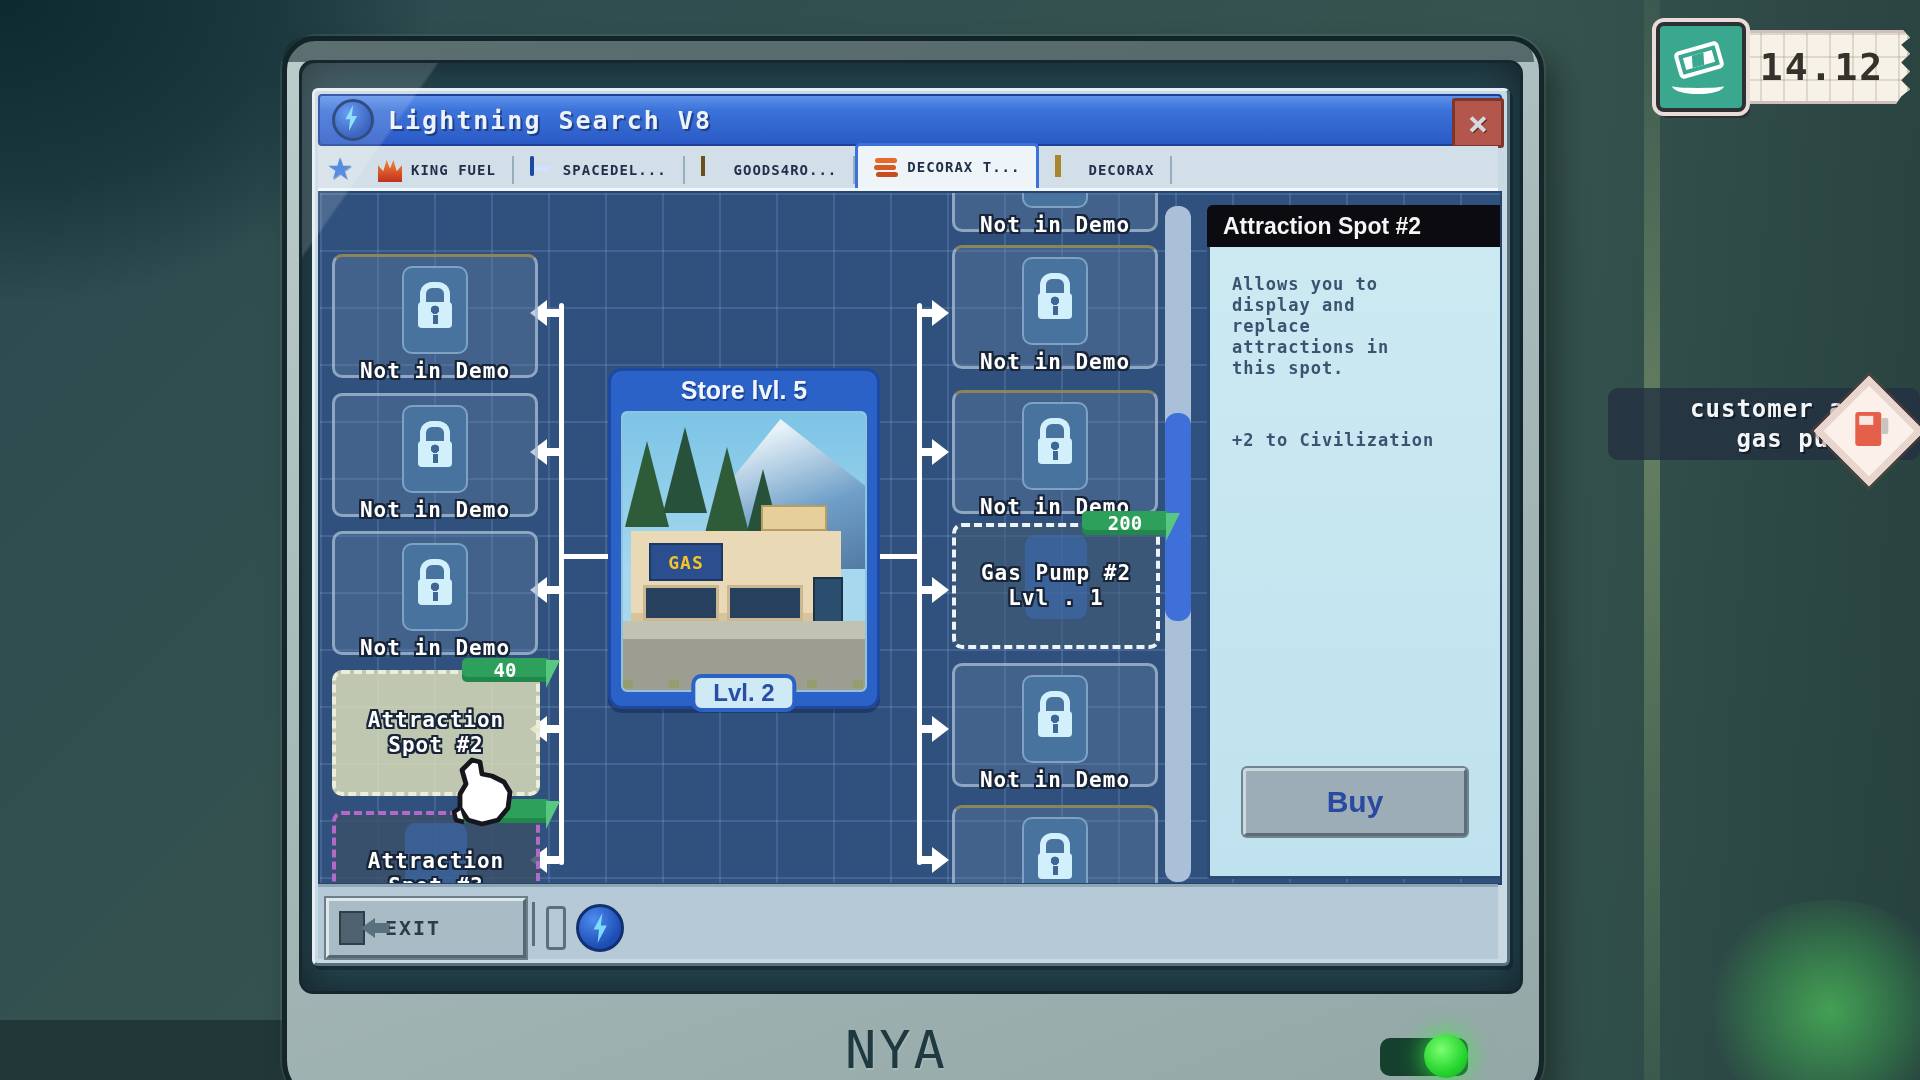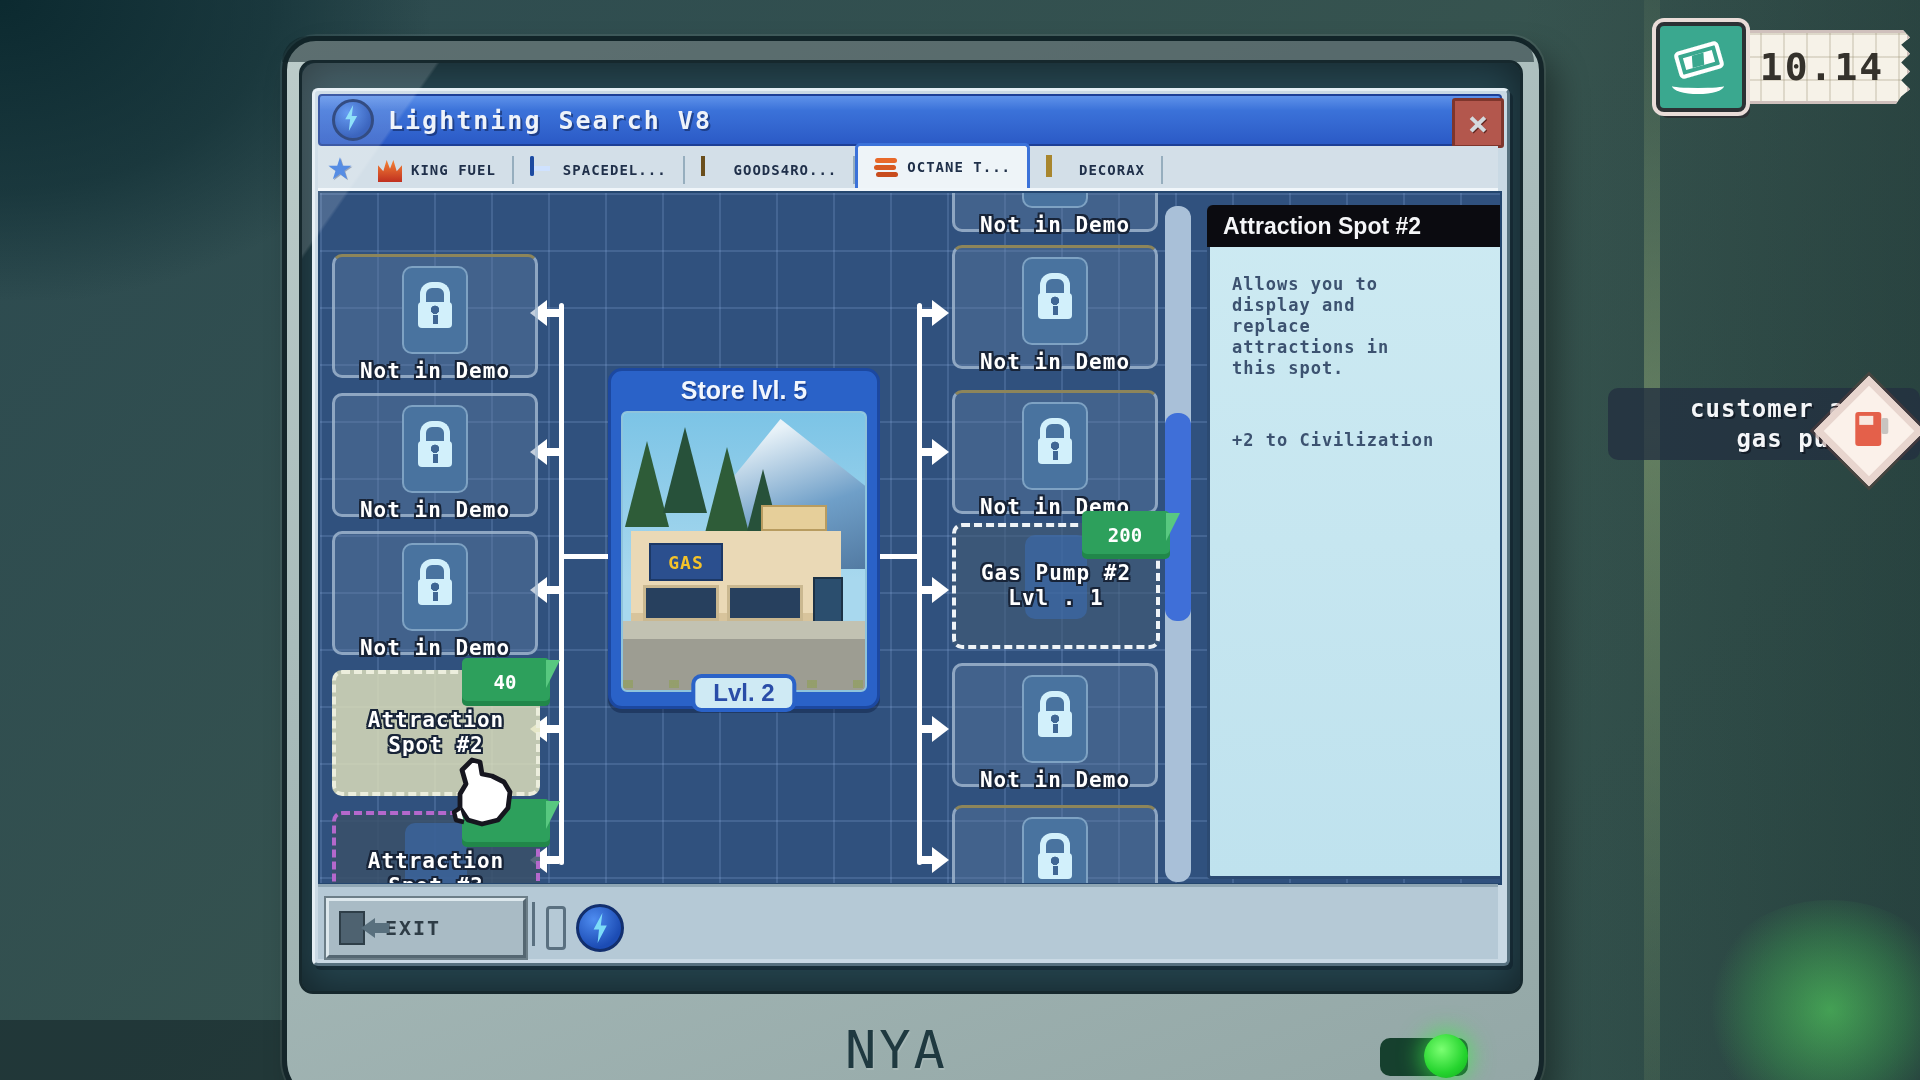--- a/index.html
+++ b/index.html
@@ -104,21 +104,21 @@
   .card-title{position:absolute;inset:0;display:flex;align-items:center;justify-content:center;
     text-align:center;font-size:21px;font-weight:bold;color:#fff;line-height:25px;letter-spacing:1px;
     text-shadow:2px 0 #182438,-2px 0 #182438,0 2px #182438,0 -2px #182438,
       2px 2px #182438,-2px -2px #182438,2px -2px #182438,-2px 2px #182438;}
   .card-title span{width:170px;}
   .card.sel{background:rgba(224,226,188,.82);border:4px dashed #eceedd;}
   .card.dashed{background:rgba(66,92,116,.6);border:4px dashed #eef3f7;}
   .card.purple{background:rgba(58,80,104,.85);border:4px dashed #b468cc;}
   .ghost-plate{position:absolute;left:50%;top:8px;transform:translateX(-50%);
     width:62px;height:84px;background:rgba(60,110,180,.55);border-radius:10px;}
-  .price-tag{position:absolute;top:-16px;right:-14px;height:48px;min-width:58px;padding:0 16px 0 14px;
+  .price-tag{position:absolute;top:-16px;right:-14px;height:24px;min-width:58px;padding:0 16px 0 14px;
     background:#2da05c;border-radius:5px;color:#fff;font-size:19px;font-weight:bold;
     display:flex;align-items:center;justify-content:center;z-index:3;
     box-shadow:inset 0 -5px 0 rgba(0,60,20,.25);}
   .price-tag::after{content:"";position:absolute;right:-10px;top:2px;width:0;height:0;
     border-style:solid;border-width:0 0 28px 14px;border-color:transparent transparent transparent #58c880;}
 
   
   .spine{position:absolute;width:5px;background:#fff;border-radius:3px;}
   .stub{position:absolute;height:5px;background:#fff;}
   .arrow-l{position:absolute;width:0;height:0;border-top:13px solid transparent;
@@ -265,21 +265,21 @@
       <span>SPACEDEL...</span>
     </div>
     <div class="tab-div"></div>
     <div class="tab">
       <span class="icon-24"><span class="icon-24 i-crate"></span></span>
       <span>GOODS4RO...</span>
     </div>
     <div class="tab-div"></div>
     <div class="tab active">
       <span class="icon-24 i-octane"></span>
-      <span>OCTANE T...</span>
+      <span>DECORAX T...</span>
     </div>
     <div class="tab">
       <span class="icon-24"><span class="icon-24 i-picture"></span></span>
       <span>DECORAX</span>
     </div>
     <div class="tab-div"></div>
   </div>
 
   <div class="abs content">
 
@@ -374,40 +374,41 @@
     </div>
 
     <div class="sb-track">
       <div class="sb-thumb"></div>
     </div>
 
     <div class="panel">
       <div class="panel-head">Attraction Spot #2</div>
       <div class="panel-desc">Allows you to display and replace attractions in this spot.</div>
       <div class="panel-effect">+2 to Civilization</div>
+      <div class="buy-btn">Buy</div>
     </div>
   </div>
 
   <div class="abs taskbar"></div>
   <div class="abs exit-btn">
     <span class="door-ic"></span>
     <span class="exit-arrow"></span>
     <span class="exit-text">EXIT</span>
   </div>
   <div class="abs tb-div"></div>
   <div class="abs tb-pill"></div>
   <div class="abs tb-bolt">
       <div class="bolt"></div>
     </div>
 
   <div class="abs screen-glare"></div>
 
   <div class="abs money">
     <div class="money-panel">
-      <span class="money-text">10.14</span>
+      <span class="money-text">14.12</span>
     </div>
     <div class="money-icon">
       <div class="bill"></div>
         <div class="swoosh"></div>
     </div>
   </div>
 
   <div class="abs notif">
     <div class="notif-line">customer at</div>
     <div class="notif-line">gas pump</div>

